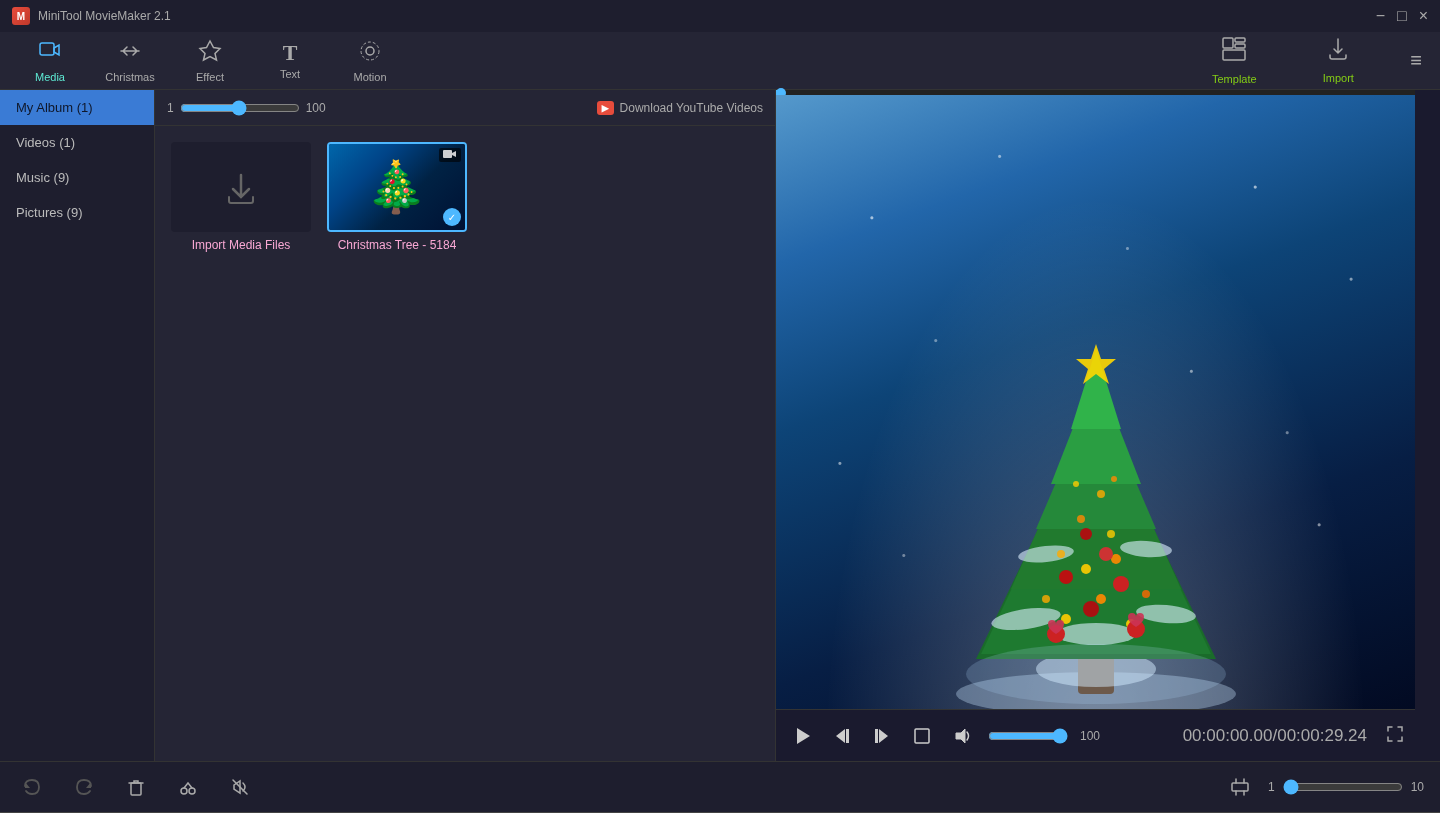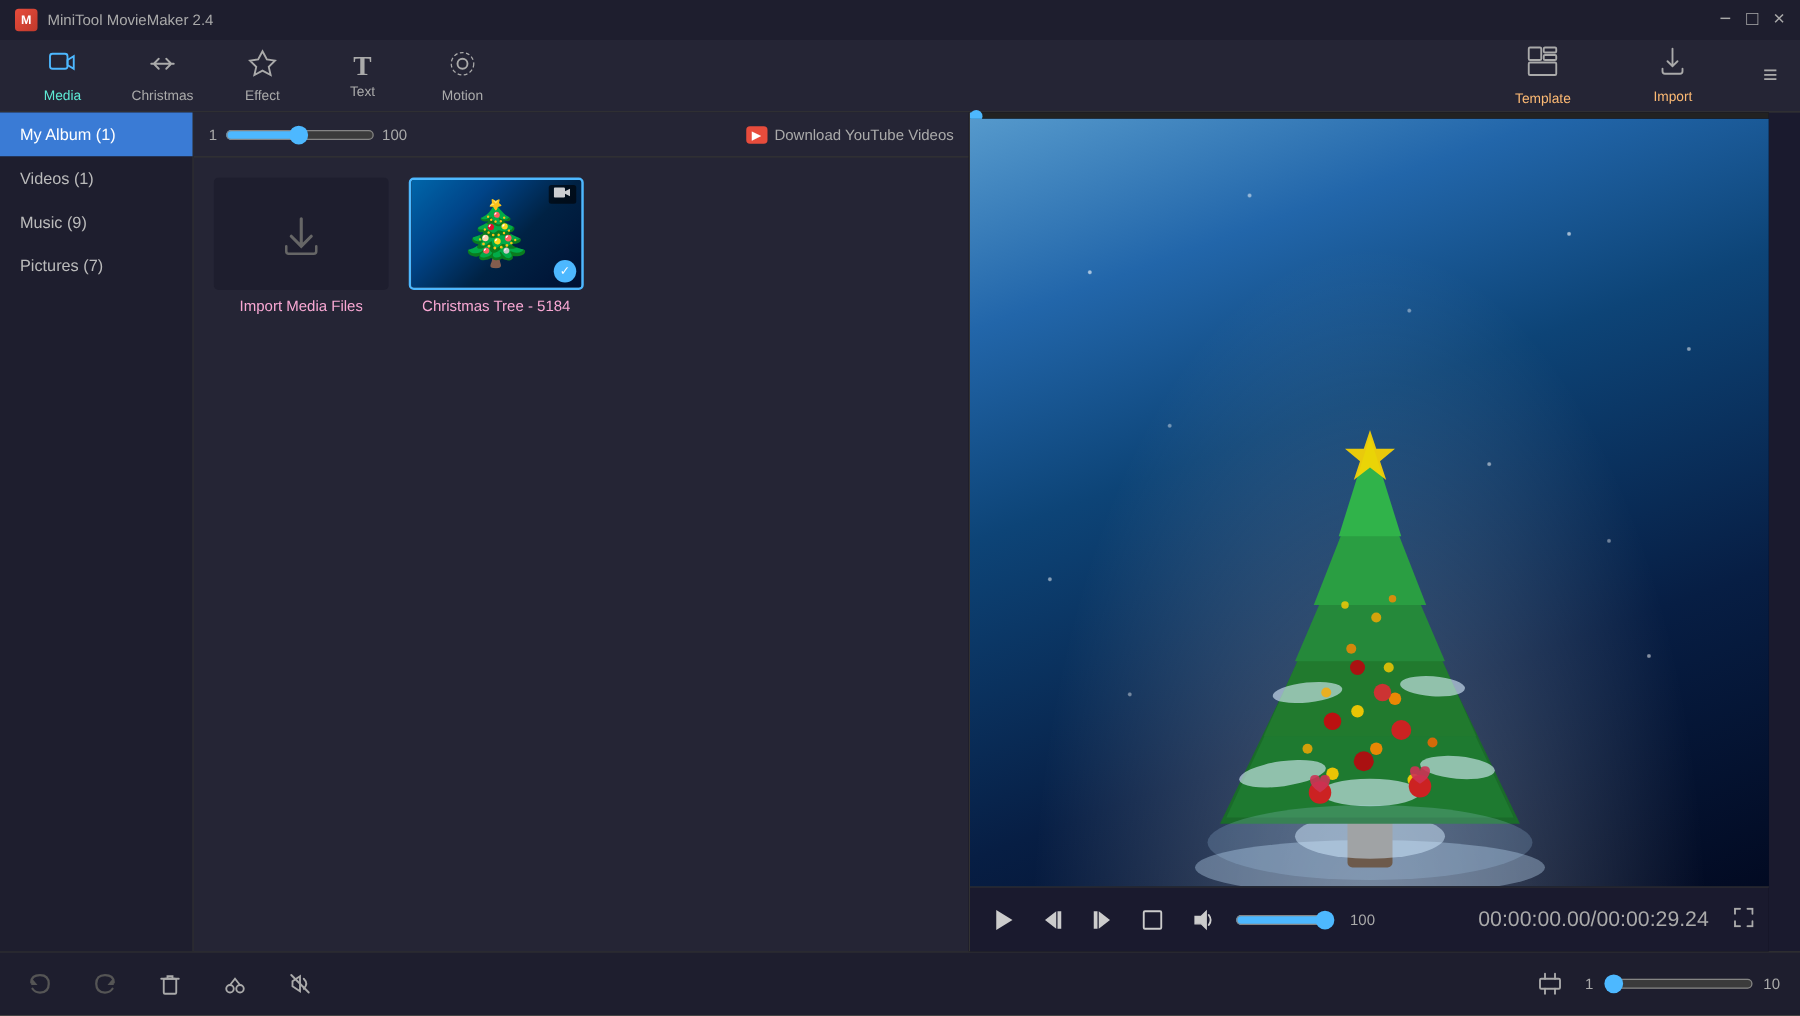--- a/index.html
+++ b/index.html
@@ -93,21 +93,21 @@
     }
     .tool-label { font-size: 11px; }
     .template-btn, .export-btn {
       display: flex;
       flex-direction: column;
       align-items: center;
       justify-content: center;
       width: 80px;
       height: 54px;
       cursor: pointer;
-      color: #fdba74;
+      color: #84cc16;
       font-size: 12px;
       gap: 8px;
       border-radius: 4px;
     }
     .menu-icon-btn {
       color: #aaa;
       font-size: 20px;
       cursor: pointer;
       padding: 8px;
     }
@@ -122,21 +122,21 @@
     }
     .sidebar-item {
       padding: 10px 16px;
       font-size: 13px;
       cursor: pointer;
       color: #bbb;
       white-space: nowrap;
     }
     .sidebar-item.active {
       background: #3a7bd5;
-      color: #ffffff;
+      color: #0f172a;
     }
 
     
     #media-panel {
       flex: 1;
       background: #252535;
       display: flex;
       flex-direction: column;
       overflow: hidden;
     }
@@ -423,21 +423,21 @@
       display: flex;
       width: 775px;
     }
   </style>
 </head>
 <body>
 
 <div id="titlebar">
   <div id="titlebar-left">
     <div id="app-icon">M</div>
-    <span id="app-title">MiniTool MovieMaker 2.4</span>
+    <span id="app-title">MiniTool MovieMaker 2.1</span>
   </div>
   <div id="titlebar-controls">
     <span class="title-btn">−</span>
     <span class="title-btn">□</span>
     <span class="title-btn">×</span>
   </div>
 </div>
 
 <div id="toolbar">
   <div class="toolbar-group-left">
@@ -505,21 +505,21 @@
 </div>
 
 <div id="content-area">
 
   <div id="left-section">
 
     <div id="sidebar">
       <div class="sidebar-item active">My Album  (1)</div>
       <div class="sidebar-item">Videos  (1)</div>
       <div class="sidebar-item">Music  (9)</div>
-      <div class="sidebar-item">Pictures  (7)</div>
+      <div class="sidebar-item">Pictures  (9)</div>
     </div>
 
     <div id="media-panel">
       <div id="media-toolbar">
         <div id="zoom-slider-container">
           <span>1</span>
           <input type="range" id="zoom-slider" min="1" max="200" value="100" style="">
           <span id="zoom-value">100</span>
         </div>
         <div id="download-yt">

